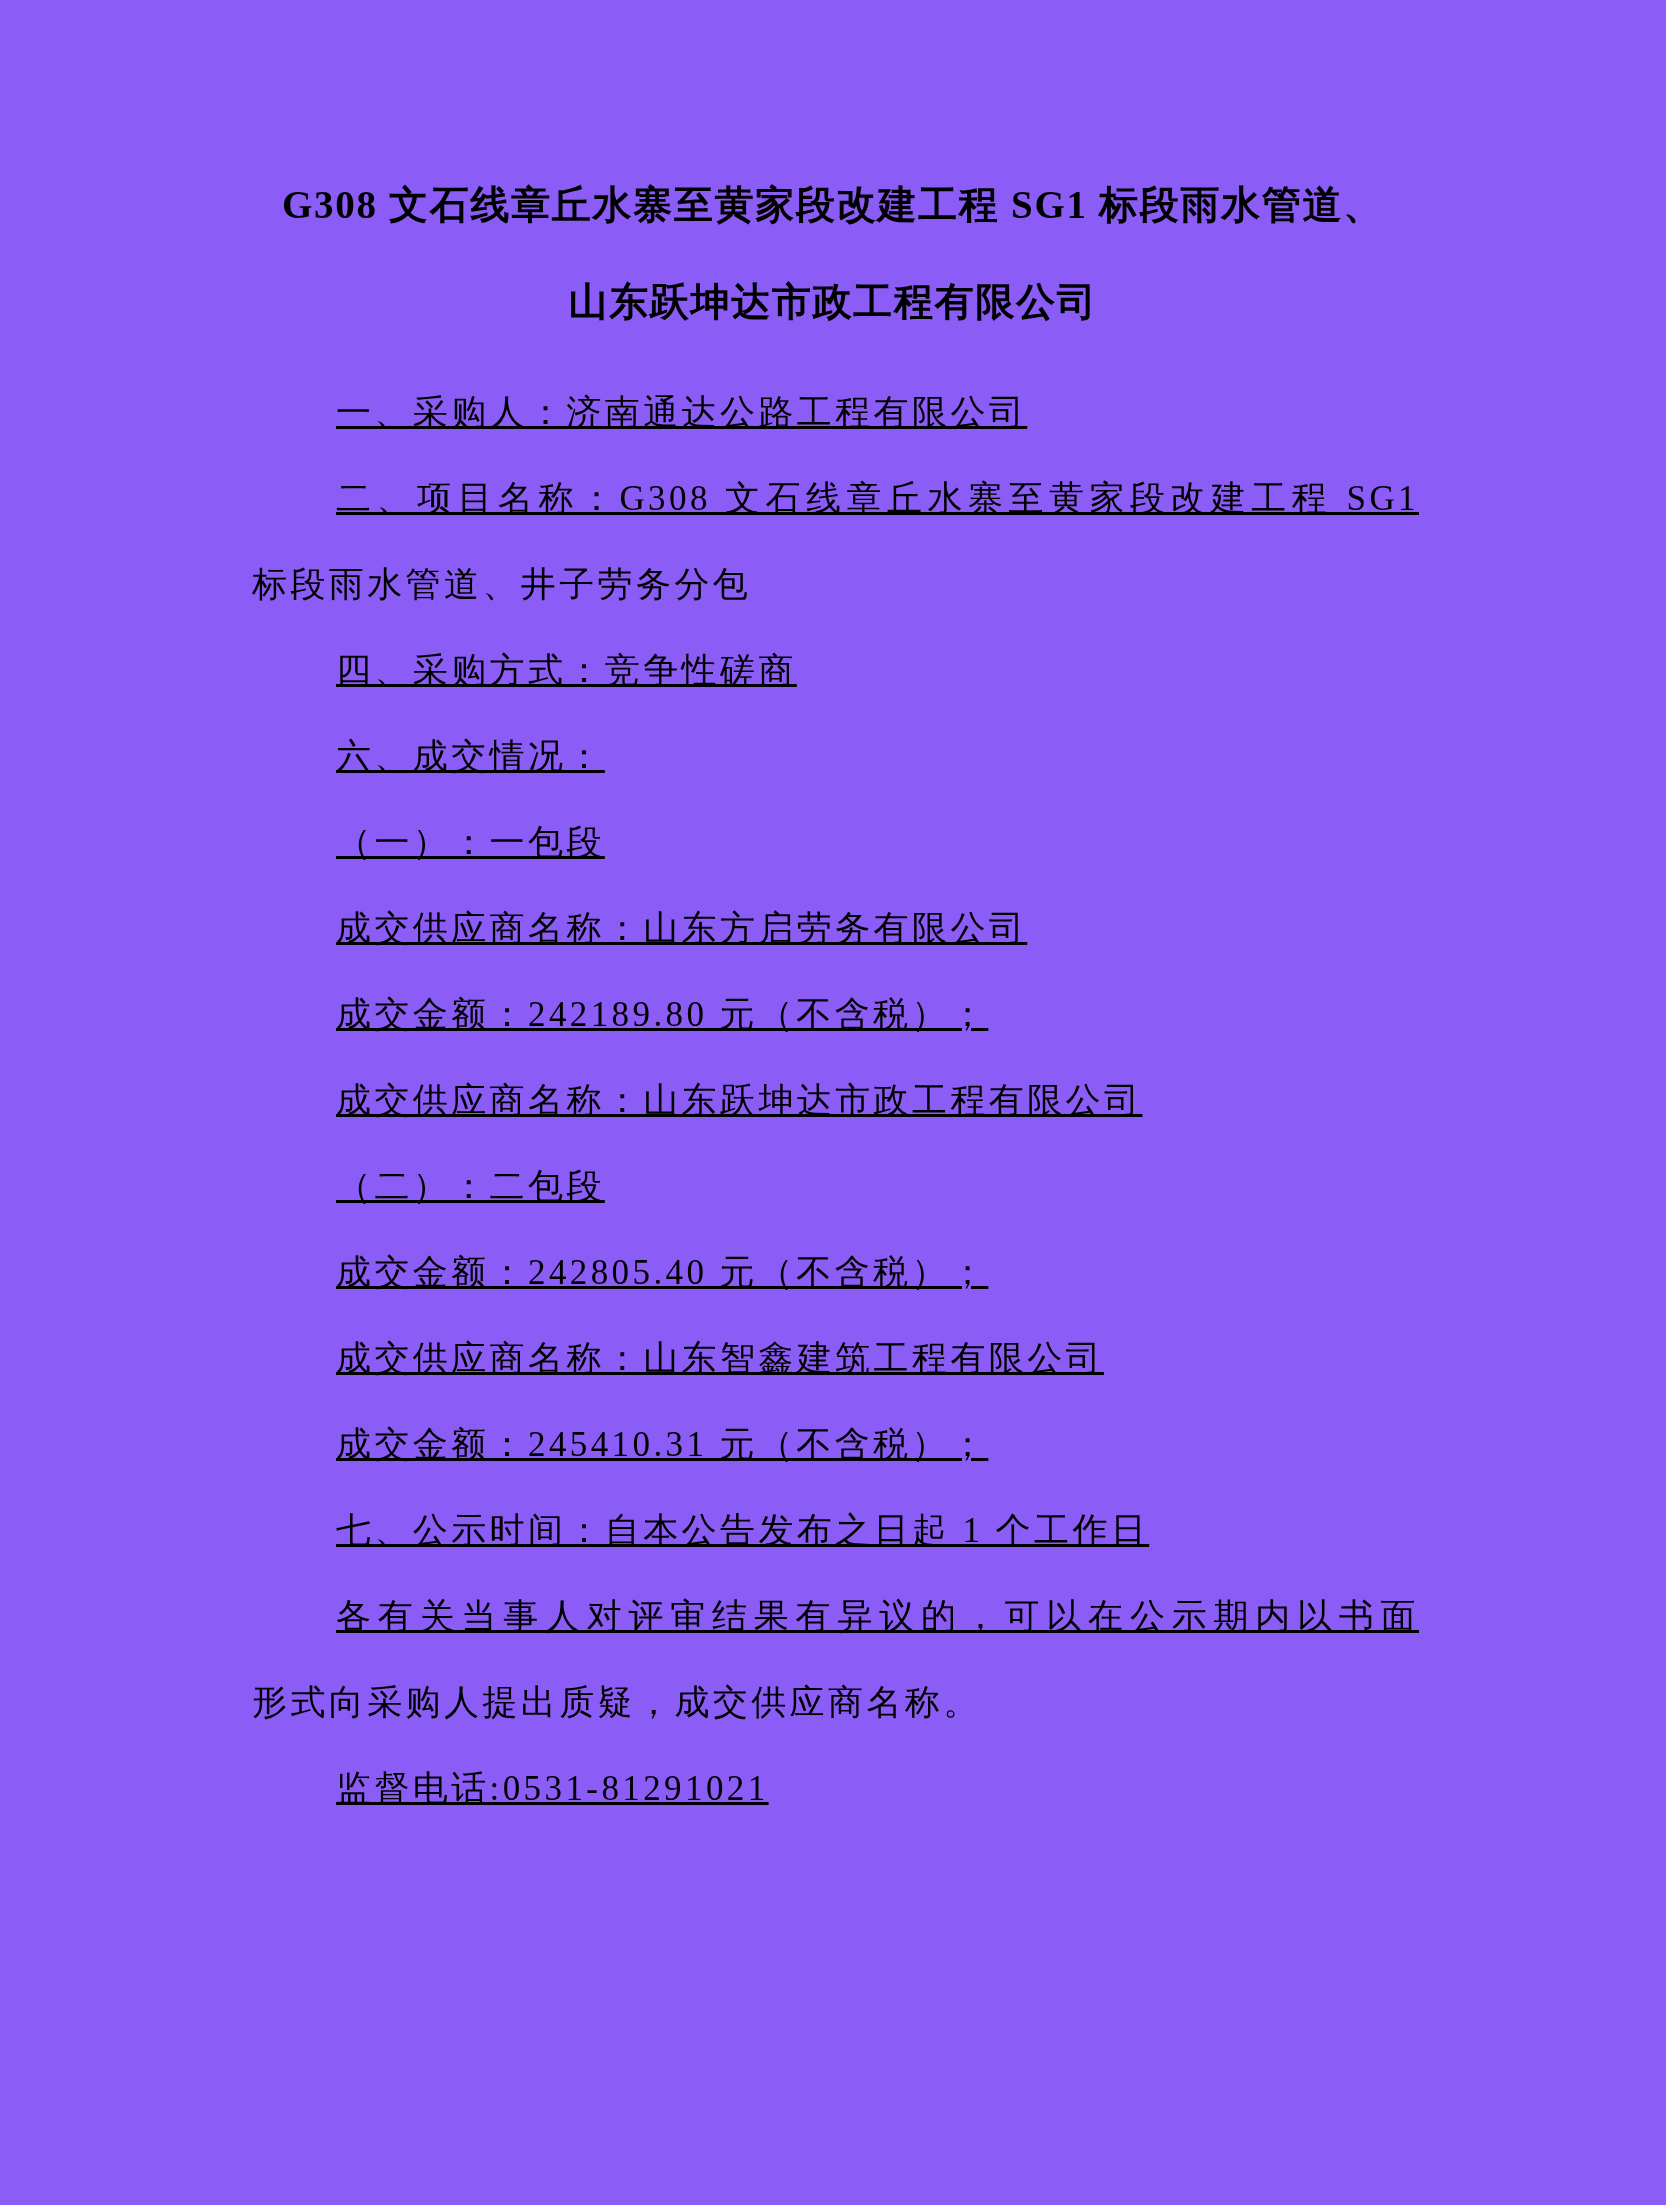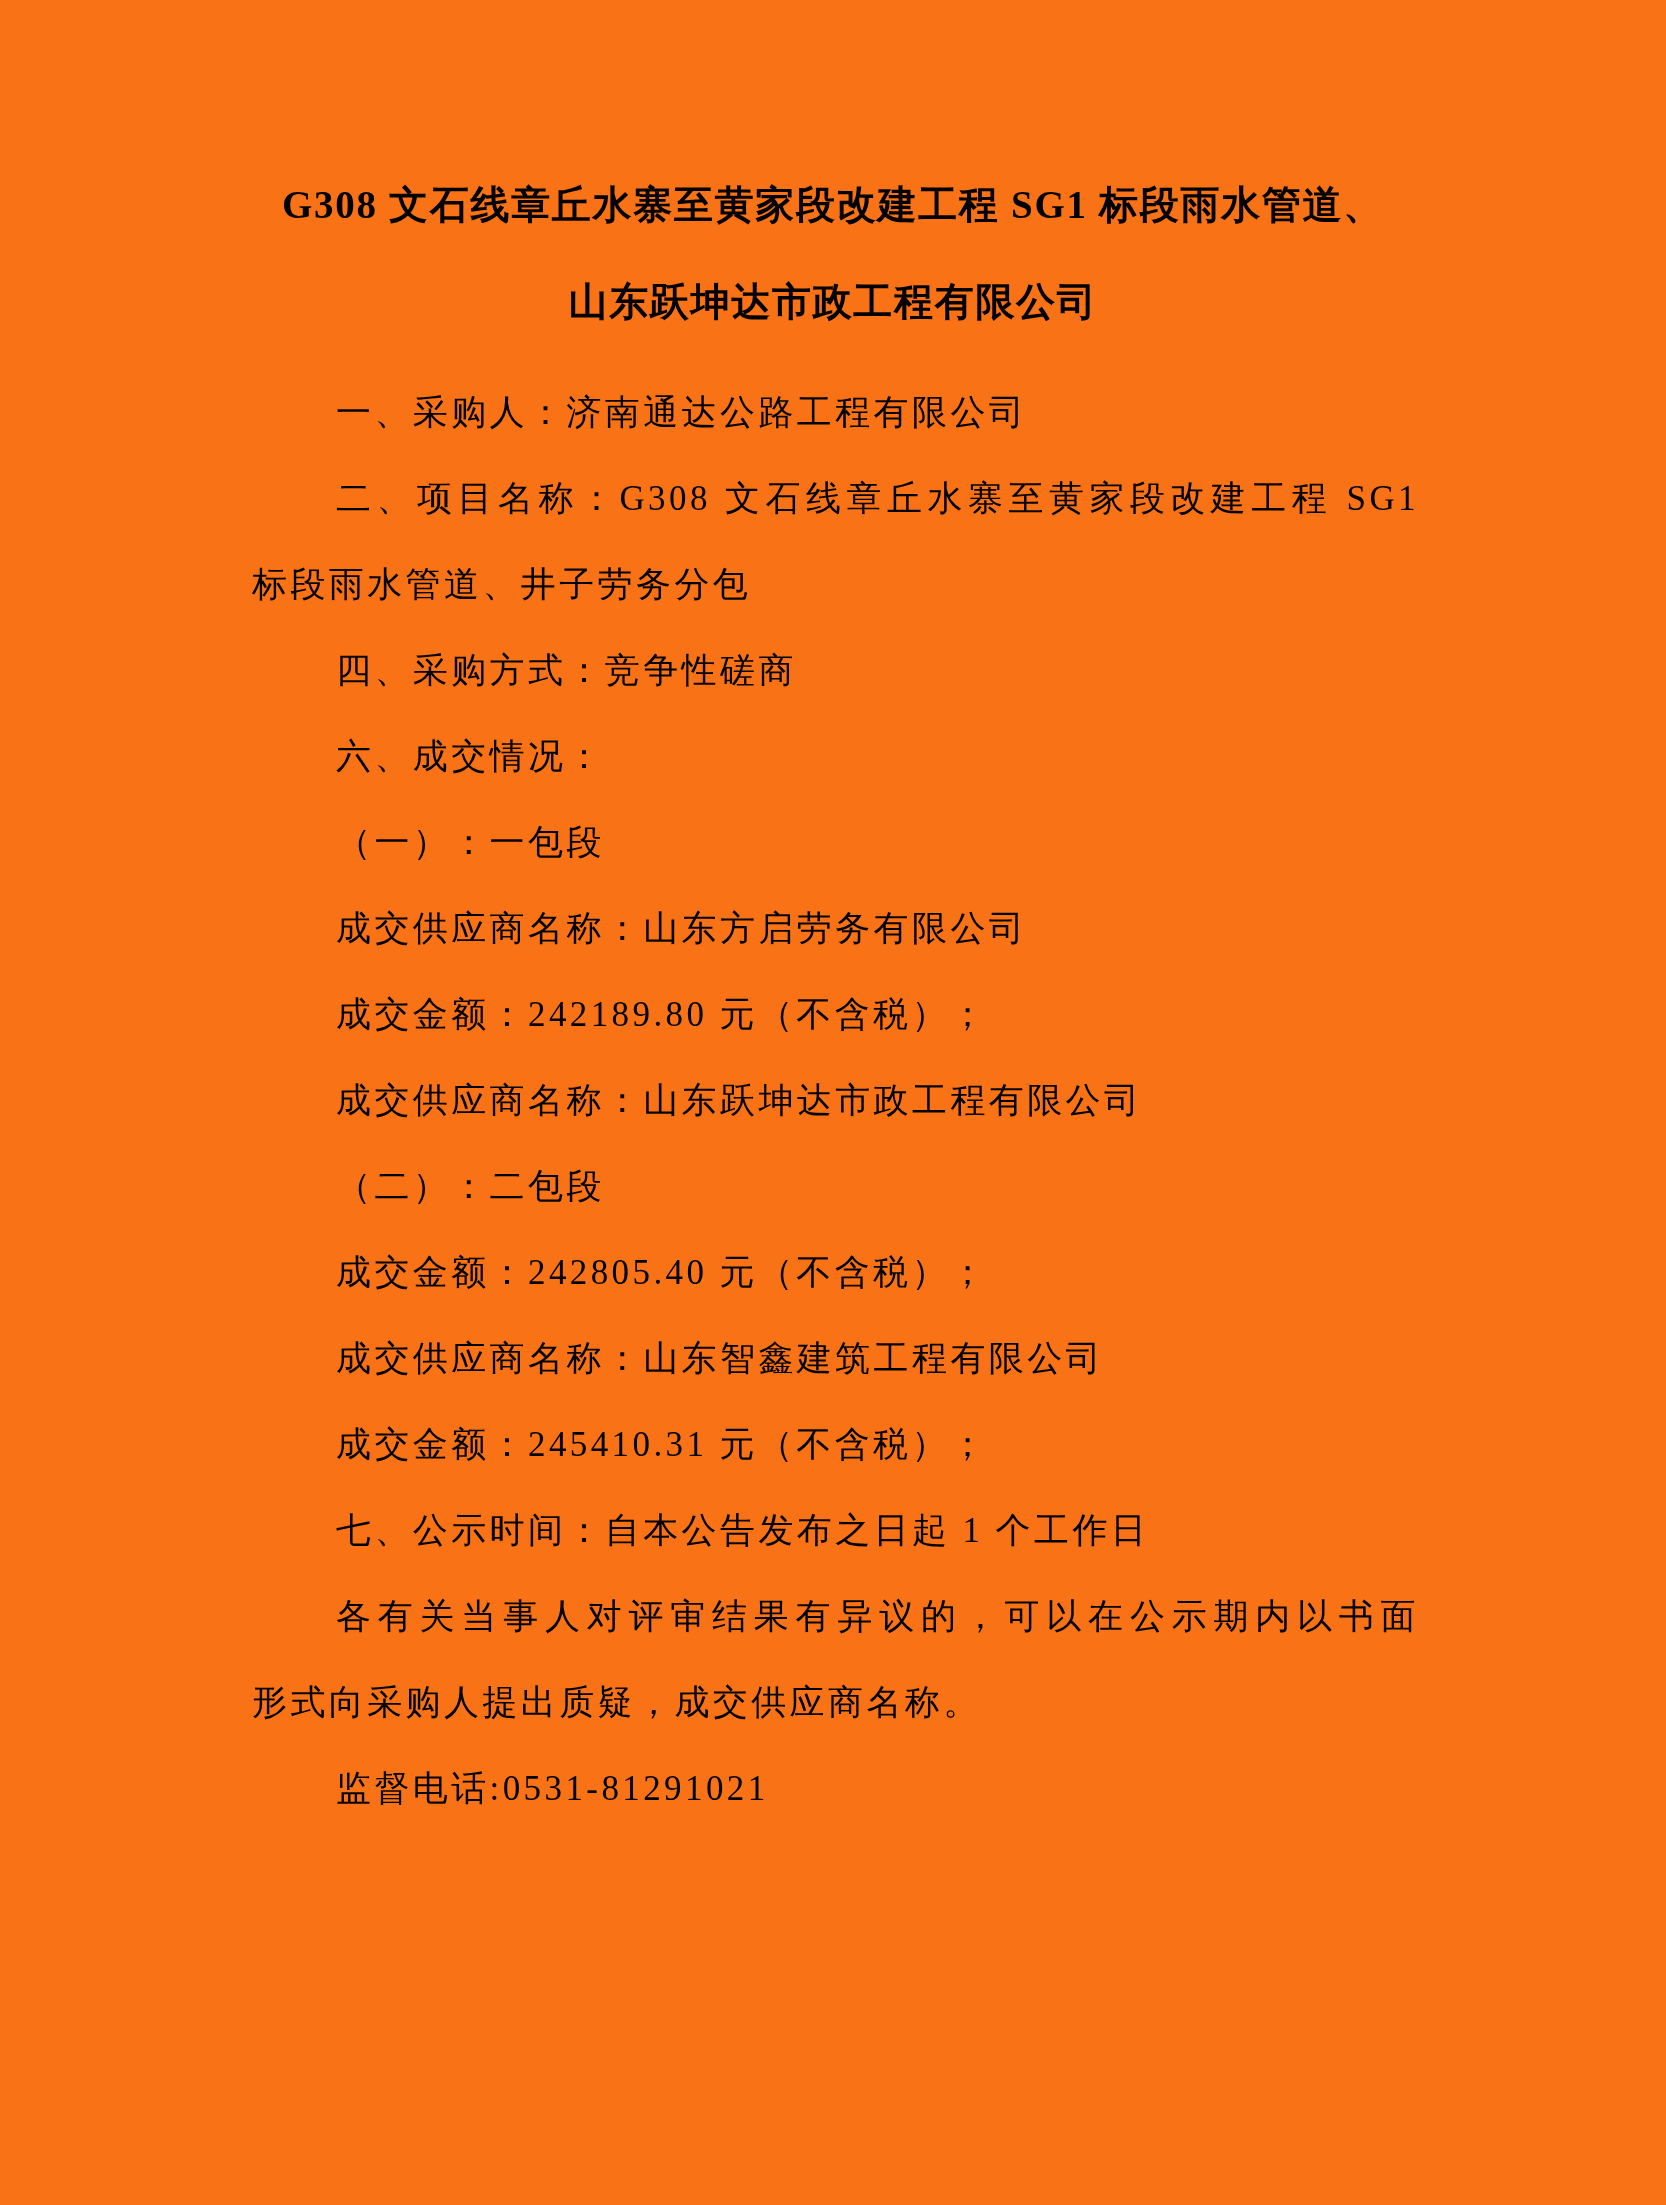--- a/index.html
+++ b/index.html
@@ -4,21 +4,21 @@
 <style>
   html, body {
     margin: 0;
     padding: 0;
     background: #ffffff;
   }
   .page {
     position: relative;
     width: 1666px;
     height: 2205px;
-    background: #f97316;
+    background: #8b5cf6;
     color: #000000;
     font-family: "Liberation Serif", "DejaVu Serif", serif;
     overflow: hidden;
   }
   .doc-title {
     position: absolute;
     top: 156px;
     left: 0;
     width: 100%;
     text-align: center;
@@ -36,20 +36,21 @@
     font-size: 35px;
     line-height: 86px;
     letter-spacing: 3.4px;
   }
   .line {
     height: 86px;
     white-space: nowrap;
   }
   .indent {
     text-indent: 84px;
+    text-decoration: underline;
   }
   .justify-full {
     white-space: normal;
     text-align: justify;
     text-align-last: justify;
   }
 </style>
 </head>
 <body>
 

